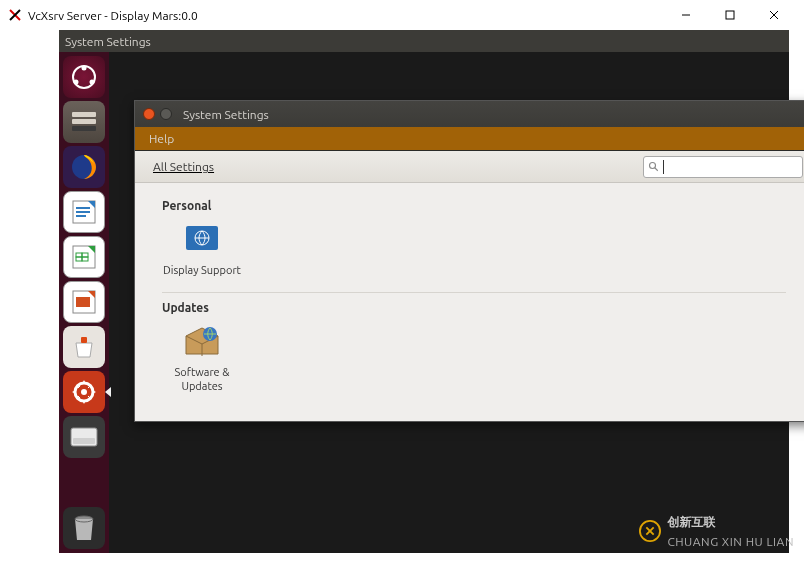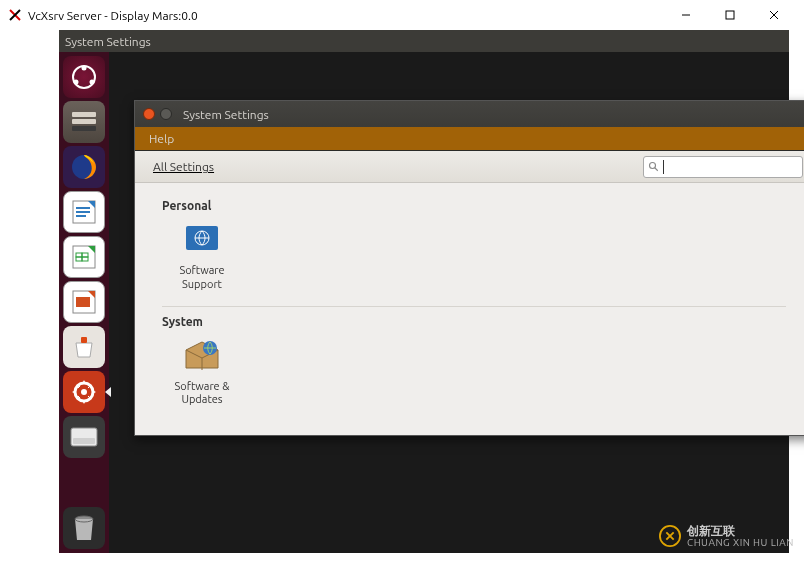--- a/index.html
+++ b/index.html
@@ -197,28 +197,28 @@
         <div class="section-title">Personal</div>
         <div class="section-items">
           <div class="settings-item">
             <div class="icon-wrap">
               <svg width="36" height="36" viewBox="0 0 36 36">
                   <rect x="2" y="4" width="32" height="24" rx="2" fill="#2b6fb5"></rect>
                   <circle cx="18" cy="16" r="7" fill="none" stroke="#fff" stroke-width="1"></circle>
                   <path d="M11 16 L25 16 M18 9 C14 13 14 19 18 23 M18 9 C22 13 22 19 18 23" stroke="#fff" stroke-width="1" fill="none"></path>
                 </svg>
             </div>
-            <span>Software Support</span>
+            <span>Display Support</span>
           </div>
         </div>
       </div>
 
 
       <div class="section">
-        <div class="section-title">System</div>
+        <div class="section-title">Updates</div>
         <div class="section-items">
           <div class="settings-item">
             <div class="icon-wrap">
               <svg width="40" height="36" viewBox="0 0 40 36">
                   <path d="M4 12 L20 4 L36 12 L36 30 L4 30 Z" fill="#c89b5a" stroke="#8a6a3a"></path>
                   <path d="M4 12 L20 20 L36 12 M20 20 L20 32" stroke="#8a6a3a" fill="none"></path>
                   <circle cx="28" cy="10" r="7" fill="#3a77c2"></circle>
                   <path d="M22 10 L34 10 M28 4 C25 7 25 13 28 16 M28 4 C31 7 31 13 28 16" stroke="#9fd06f" stroke-width="1" fill="none"></path>
                 </svg>
             </div>
@@ -232,15 +232,15 @@
 
 </div>
 
 <div class="watermark">
   <svg viewBox="0 0 24 24">
       <circle cx="12" cy="12" r="11" fill="none" stroke="#f5b400" stroke-width="2"></circle>
       <path d="M8 8 L16 16 M16 8 L8 16" stroke="#f5b400" stroke-width="2"></path>
     </svg>
   <div class="wm-text">
     <div style="font-size:12px;font-weight:bold;color:#ddd;">创新互联</div>
-    <div style="font-size:10px;letter-spacing:0.5px;">CHUANG XIN HU LIAN</div>
+    <div style="font-size:12px;letter-spacing:0.5px;margin-top:7px;">CHUANG XIN HU LIAN</div>
   </div>
 </div>
 
 </body></html>

